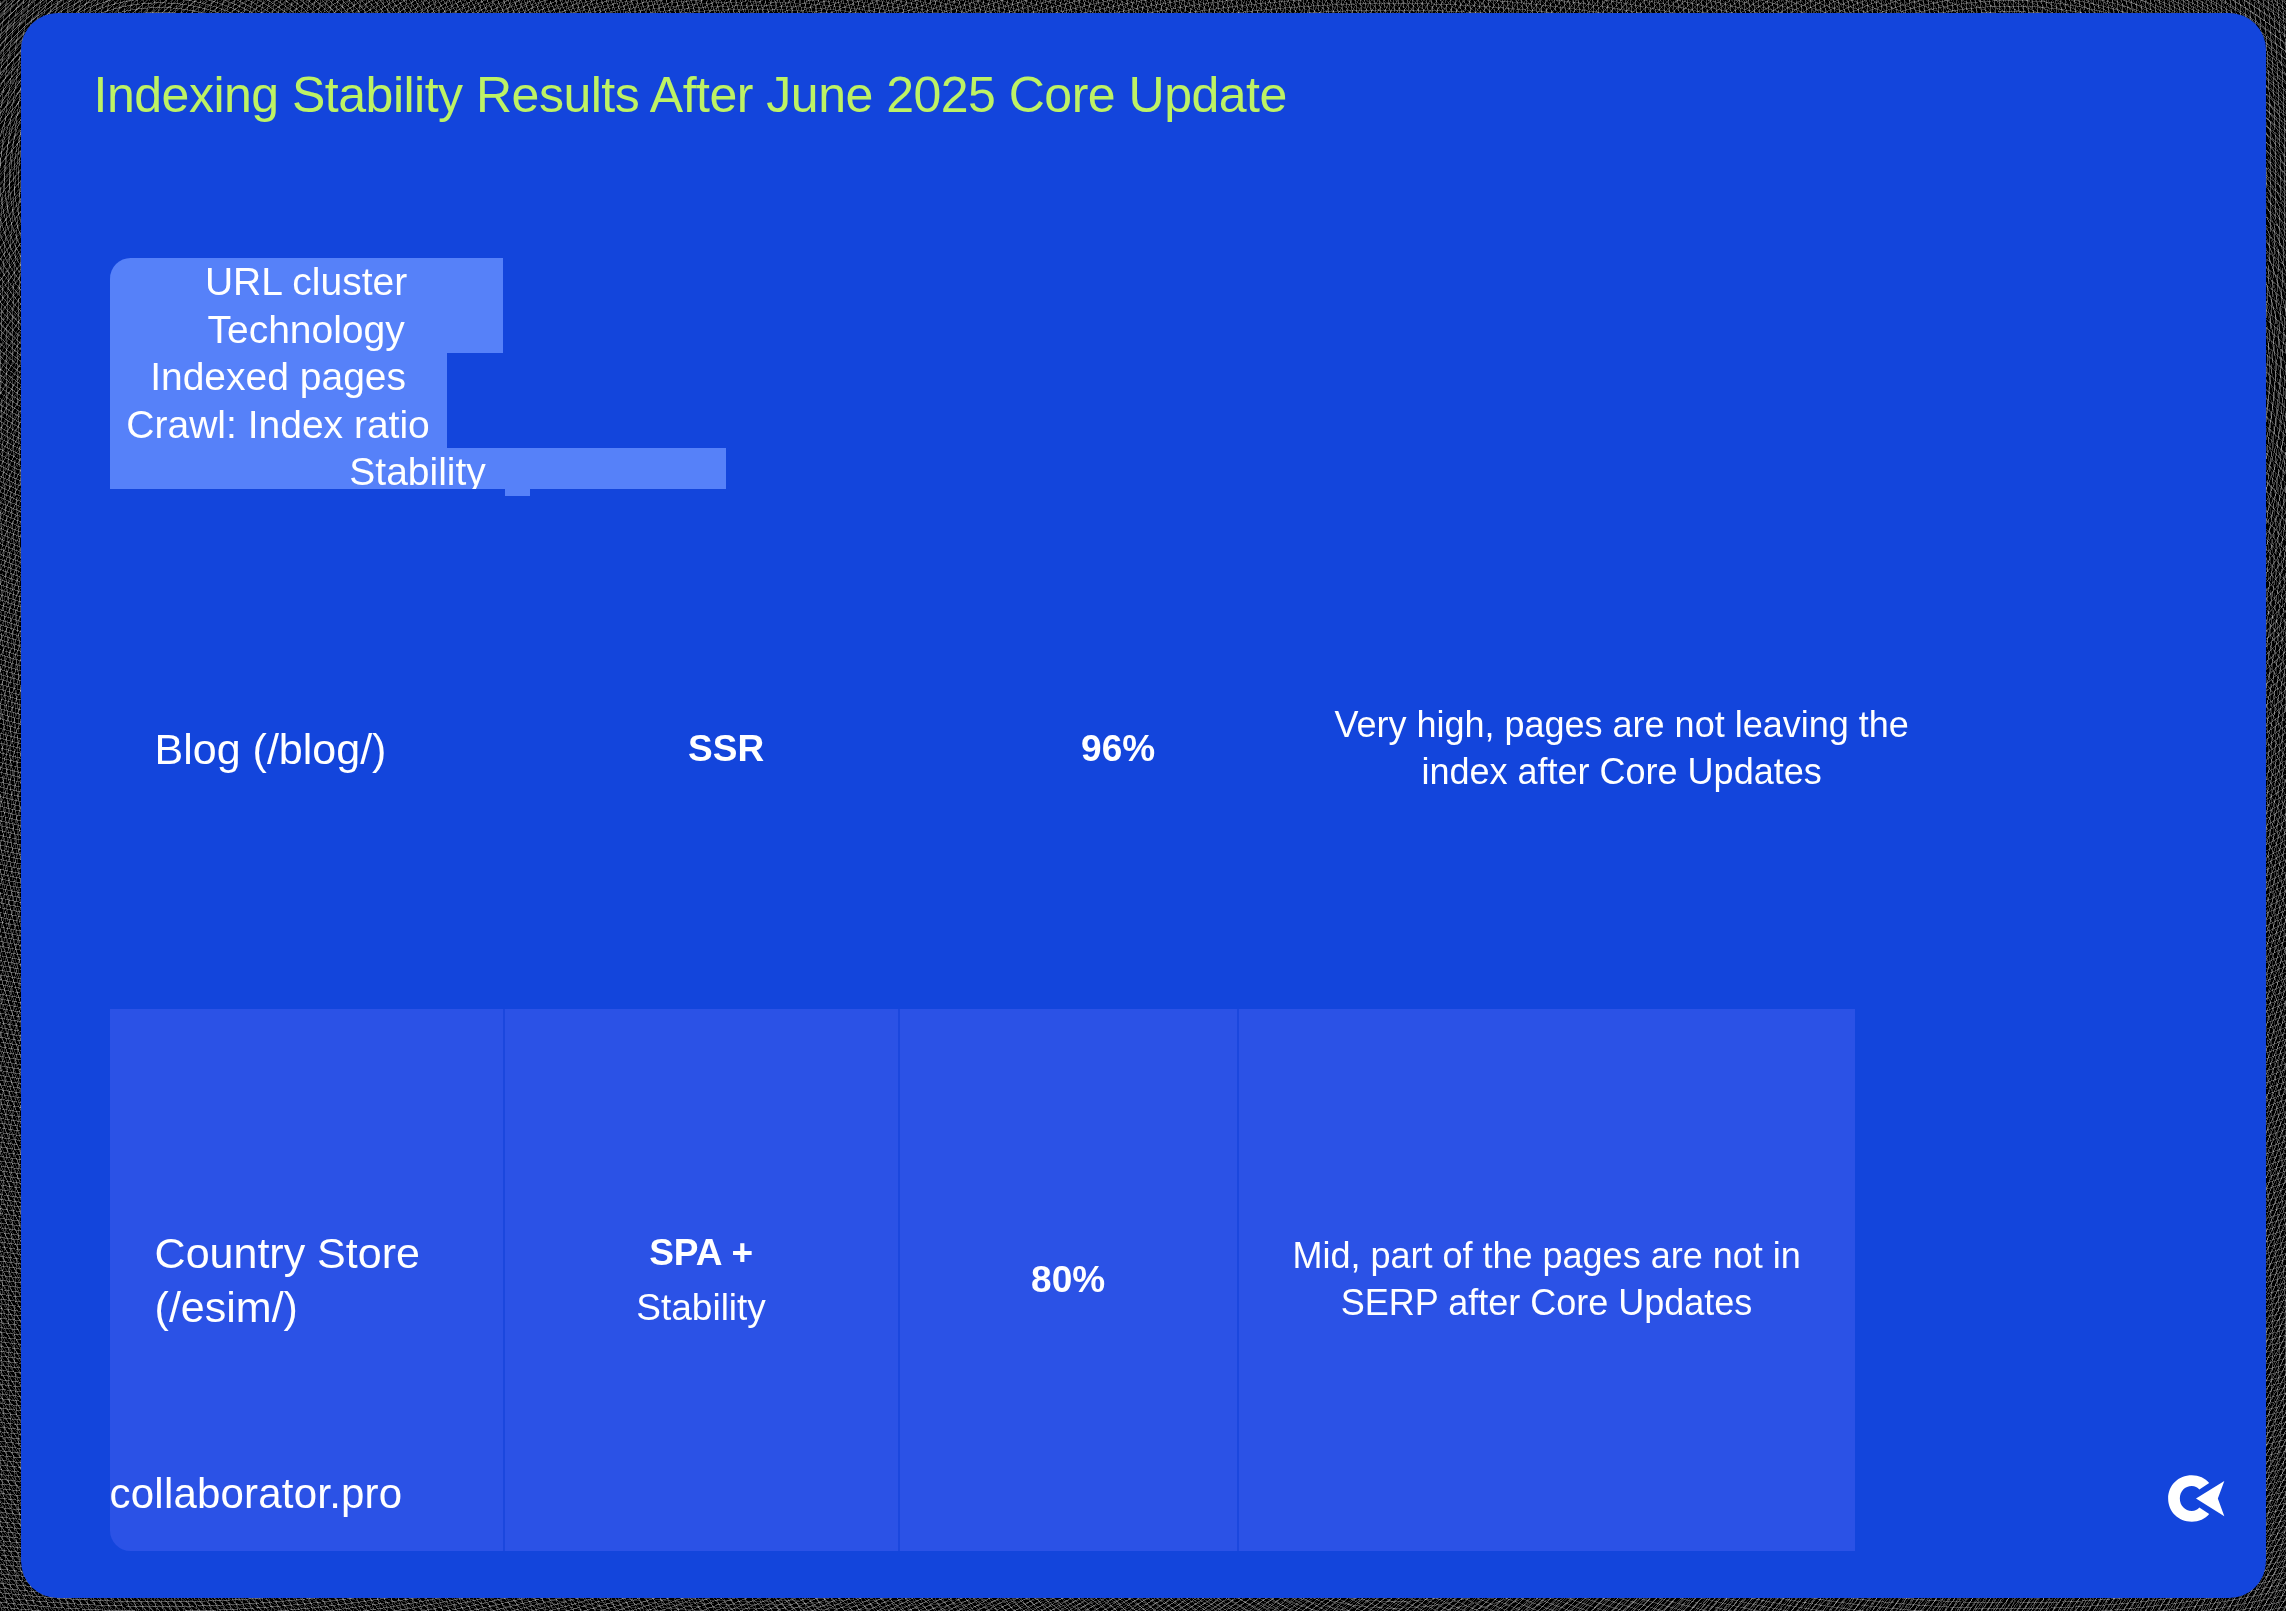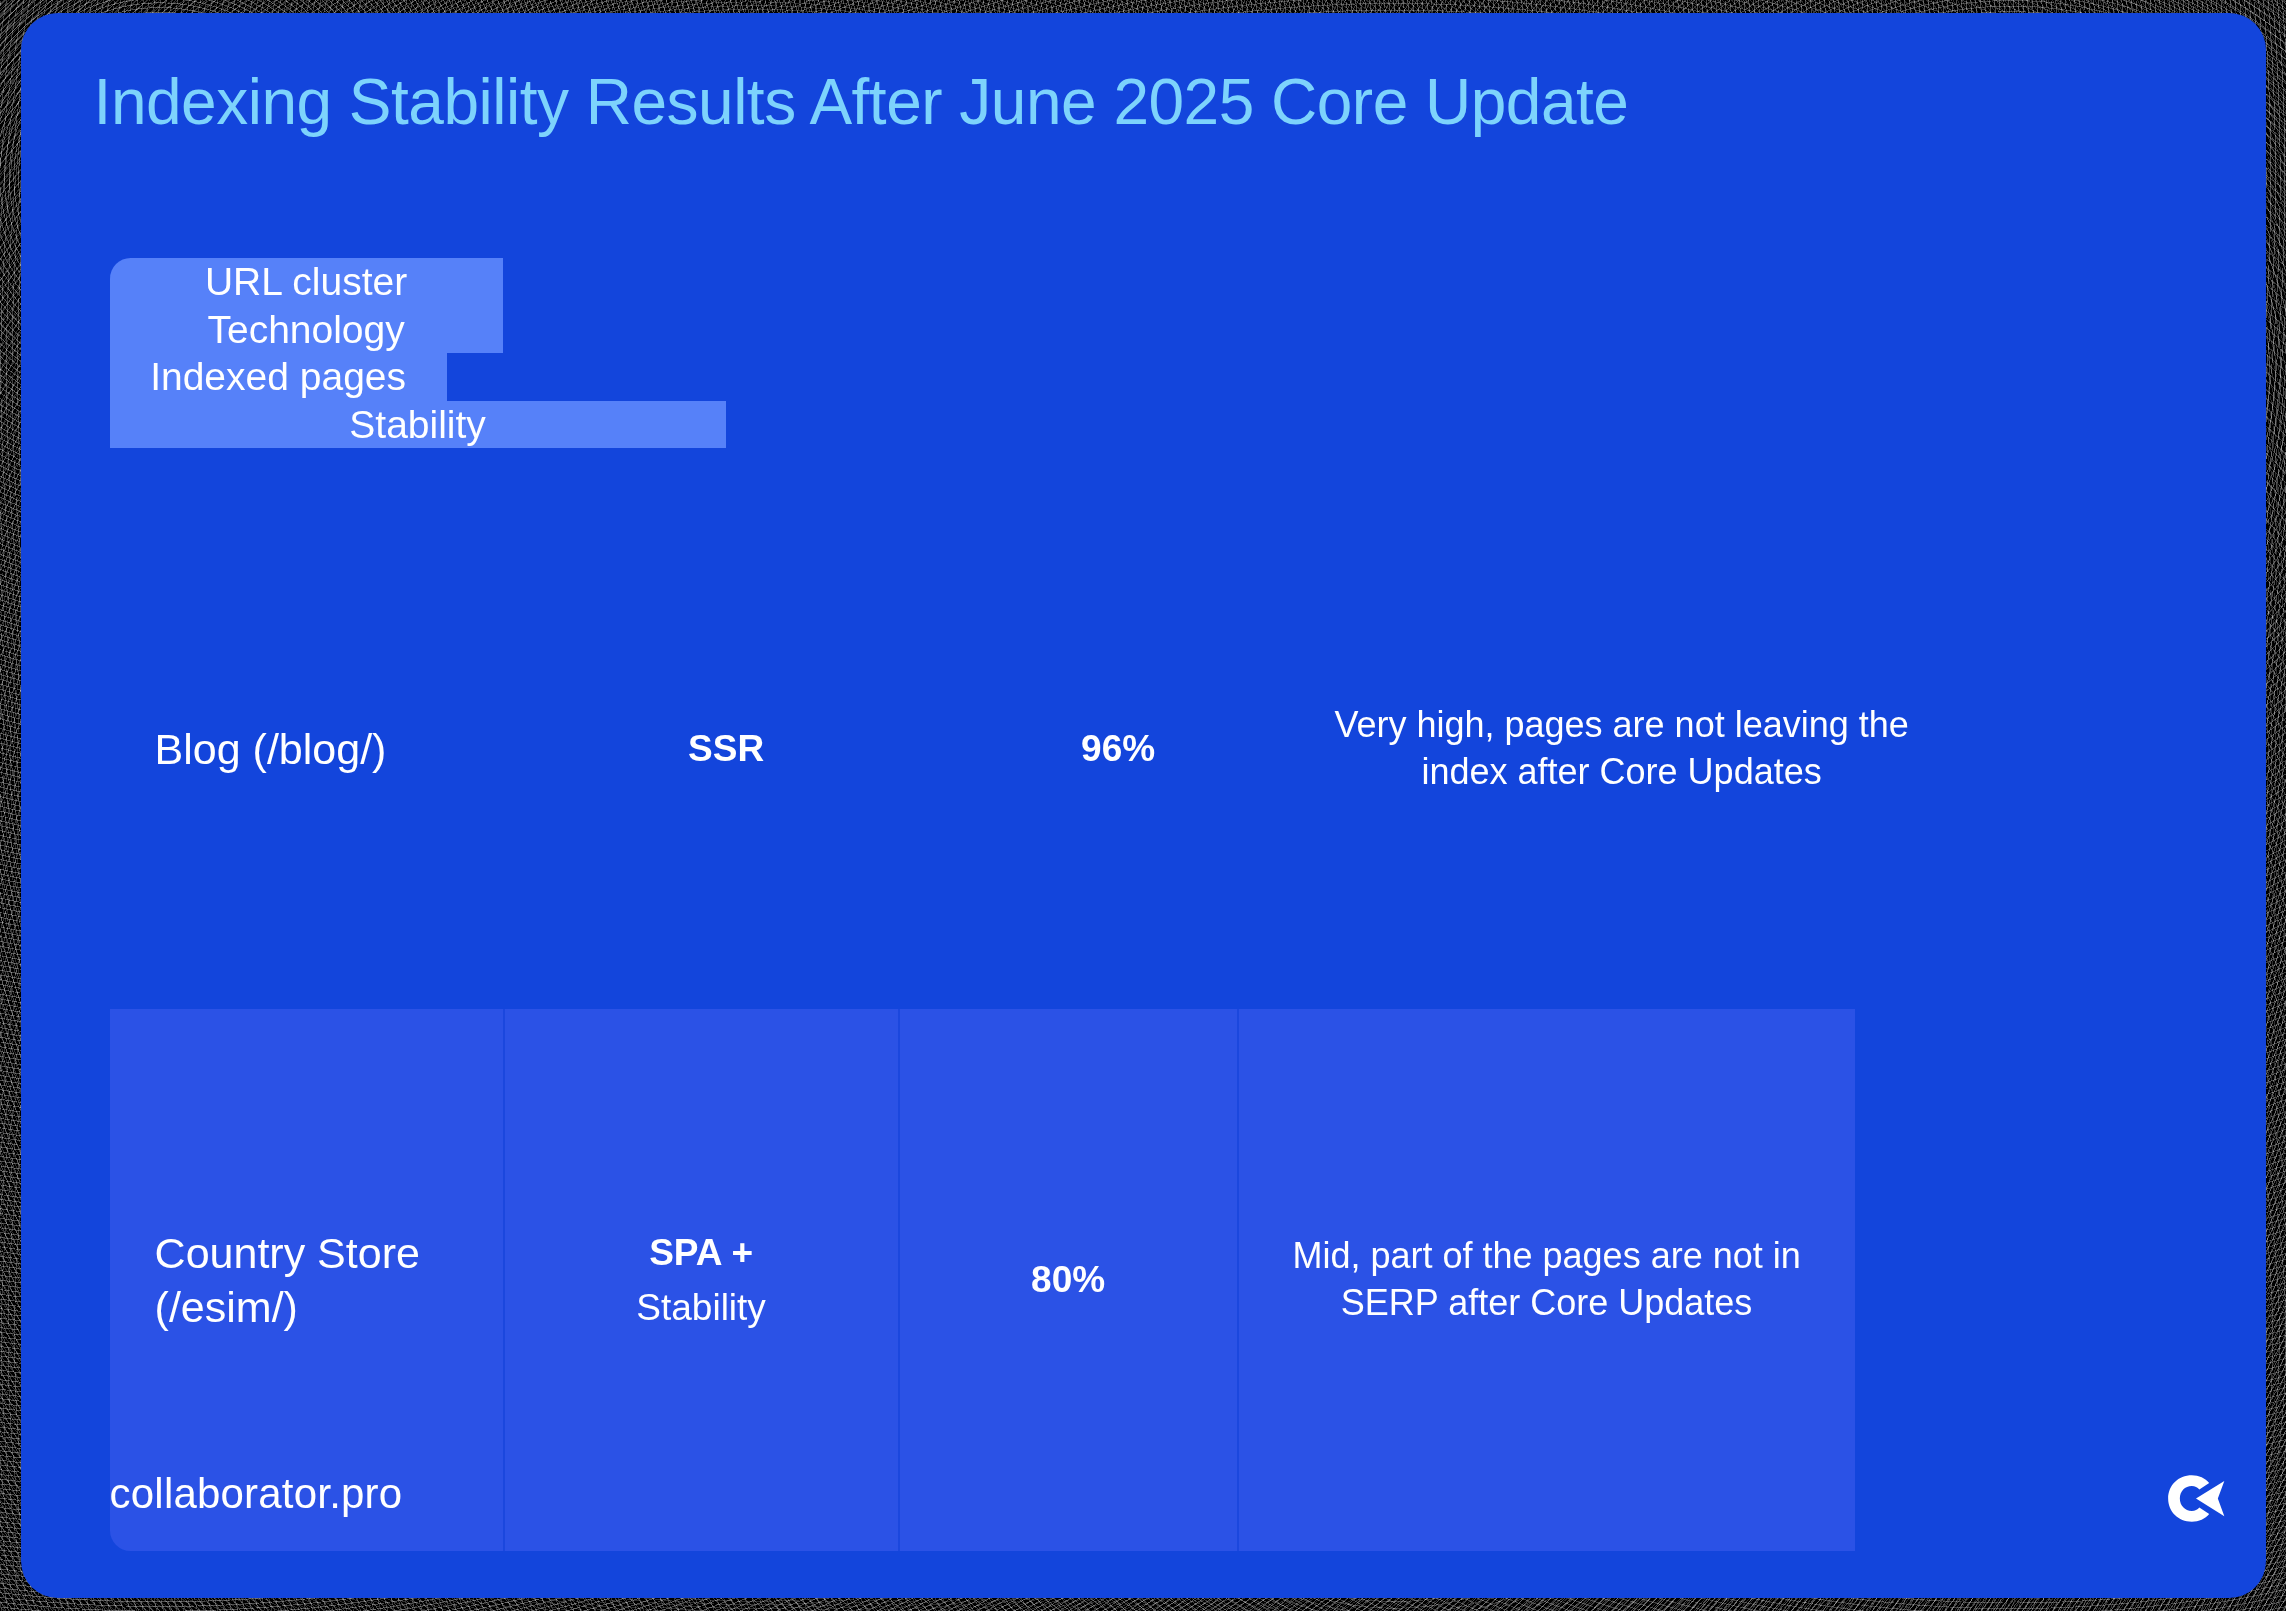--- a/index.html
+++ b/index.html
@@ -39,22 +39,22 @@
     border-radius: 37px;
     box-sizing: border-box;
   }
 
   
   .title {
     position: absolute;
     left: 73px;
     top: 54px;
     width: 2099px;
-    color: #7dd3fc;
-    font-size: 64px;
+    color: #bef264;
+    font-size: 50px;
     font-weight: 500;
     letter-spacing: -0.5px;
     line-height: 1.12;
     white-space: nowrap;
   }
 
   
   .table {
     position: absolute;
     left: 89px;
@@ -156,20 +156,21 @@
 <div id="card">
 
   <div class="title">Indexing Stability Results After June 2025 Core Update</div>
 
   <div class="table">
 
     <div class="thead">
       <div class="th c1">URL cluster</div>
       <div class="th c2">Technology</div>
       <div class="th c3">Indexed pages</div>
+      <div class="th c4">Crawl: Index ratio</div>
       <div class="th c5">Stability</div>
     </div>
 
     <div class="trow r1">
       <div class="td c1">Blog (/blog/)</div>
       <div class="td c2 bold">SSR</div>
       <div class="td c4 bold">96%</div>
       <div class="td c5">Very high, pages are not leaving the index after Core Updates</div>
     </div>
 

